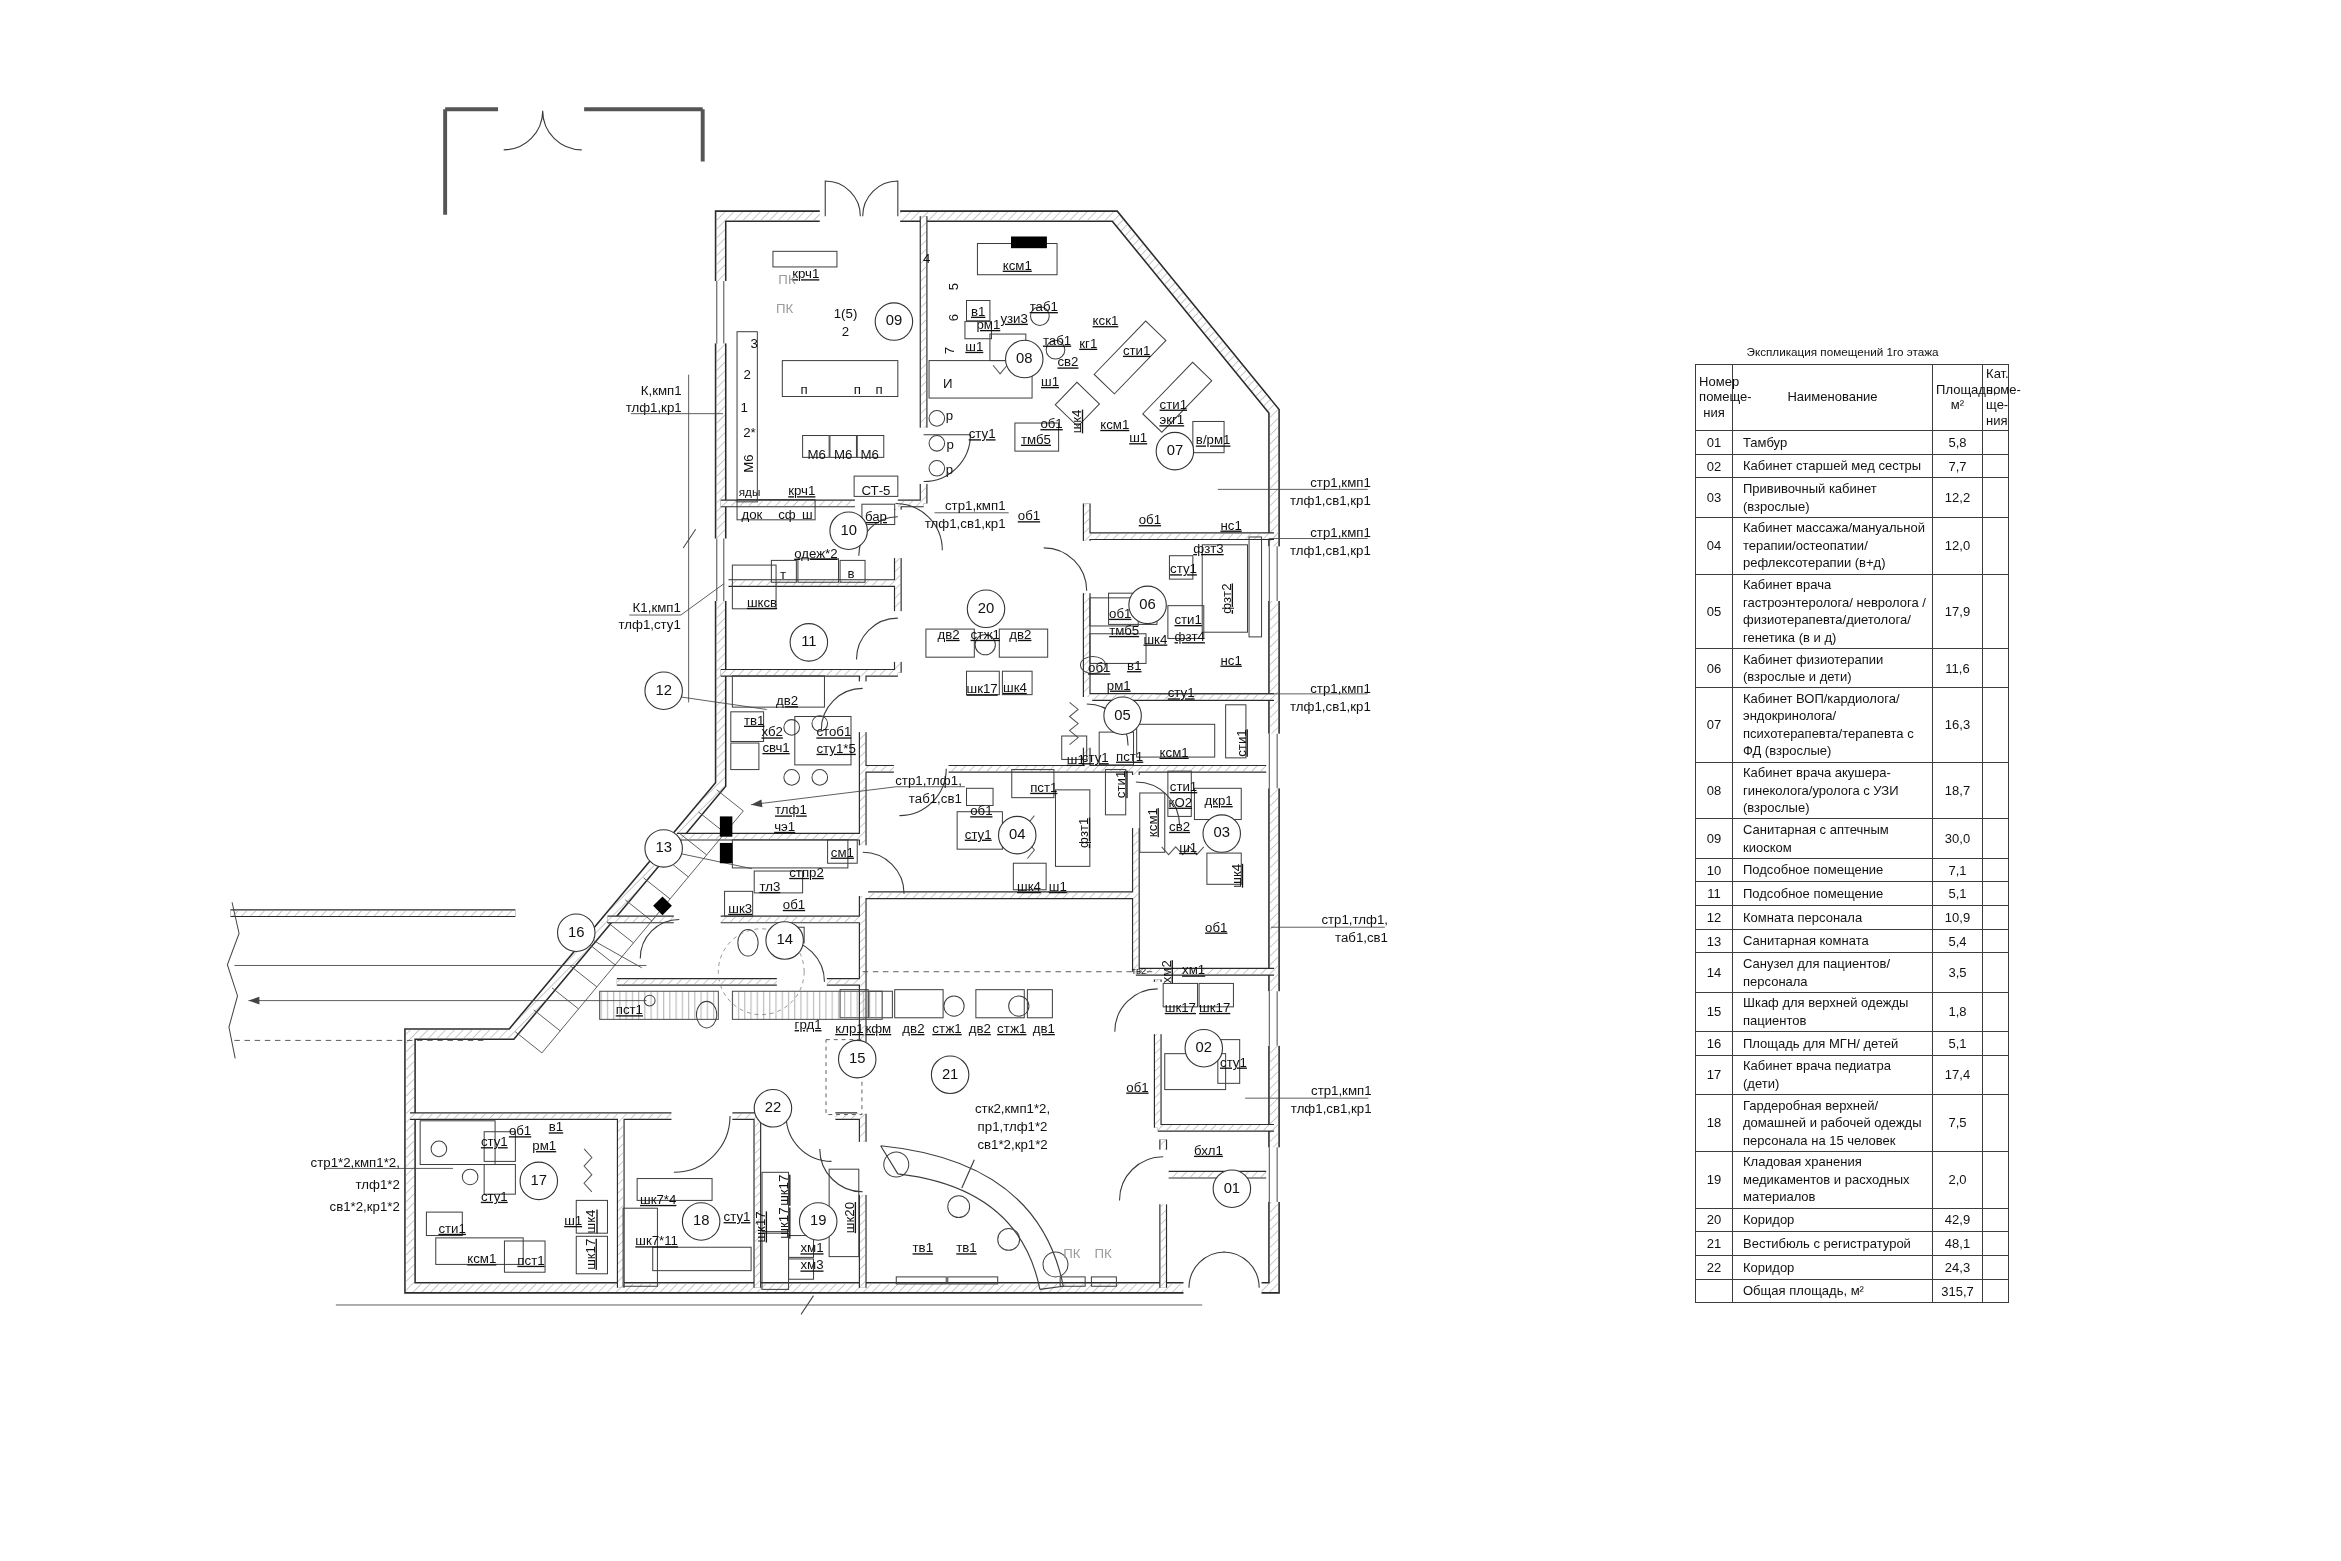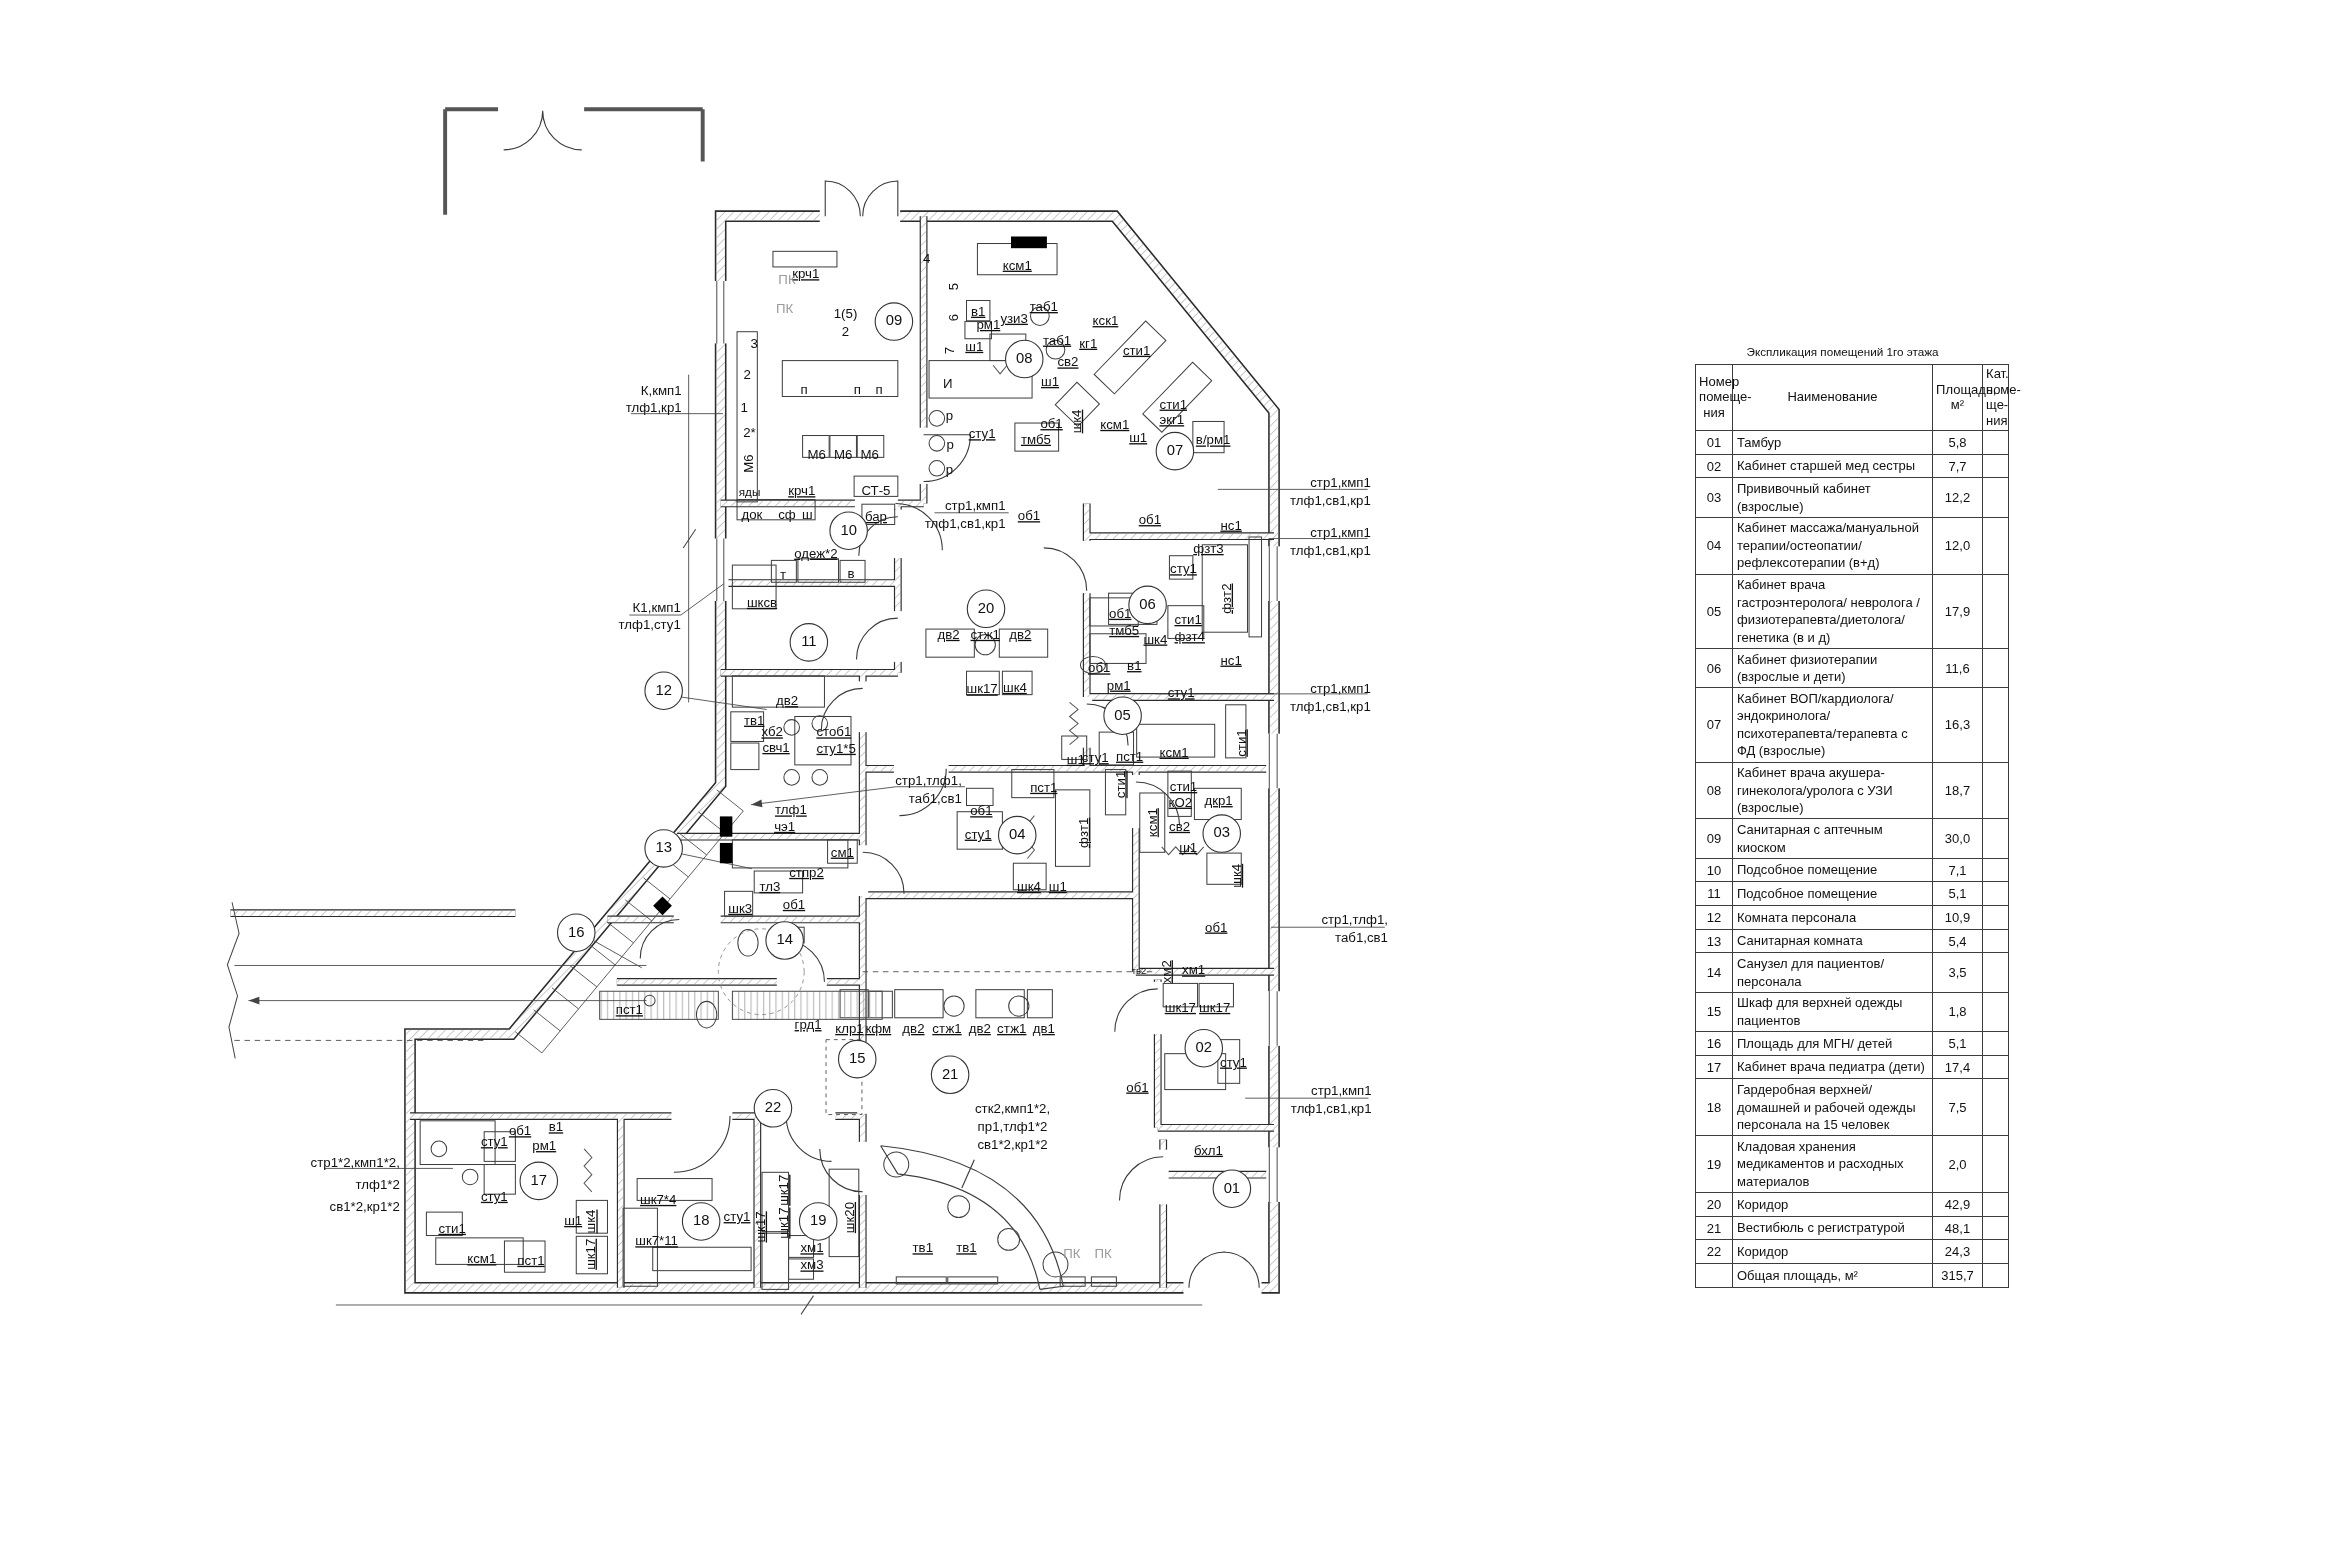--- a/index.html
+++ b/index.html
@@ -7,21 +7,21 @@
        font-family:"Liberation Sans",sans-serif;color:#111;}
   #plan-wrap{position:absolute;left:0;top:0;width:2342px;height:1561px;}
   svg text{font-family:"Liberation Sans",sans-serif;}
   
   #expl{position:absolute;left:1695px;top:345px;width:295px;}
   #expl .title{text-align:center;font-size:11.7px;margin-bottom:5.5px;color:#111;}
   #expl table{border-collapse:collapse;width:312px;table-layout:fixed;font-size:13px;}
   #expl th,#expl td{border:0.8px solid #3c3c3c;padding:1.6px 3.1px;vertical-align:middle;color:#111;}
   #expl th{font-weight:normal;white-space:pre-line;text-align:center;height:56px;line-height:1.2;}
   #expl td.num,#expl td.area,#expl td.kat{text-align:center;}
-  #expl td.name{text-align:left;padding-left:4px;line-height:1.35;}
+  #expl td.name{text-align:left;padding-left:10px;line-height:1.35;}
   #expl td{height:19.5px;}
   #expl .c-num{width:37px;}  #expl .c-name{width:200px;}
   #expl .c-area{width:50px;} #expl .c-kat{width:26px;}
 </style>
 </head>
 <body>
 
 <div id="plan-wrap">
 <svg id="plan" width="2342" height="1561" viewBox="0 0 3000 2000">
   <defs>

